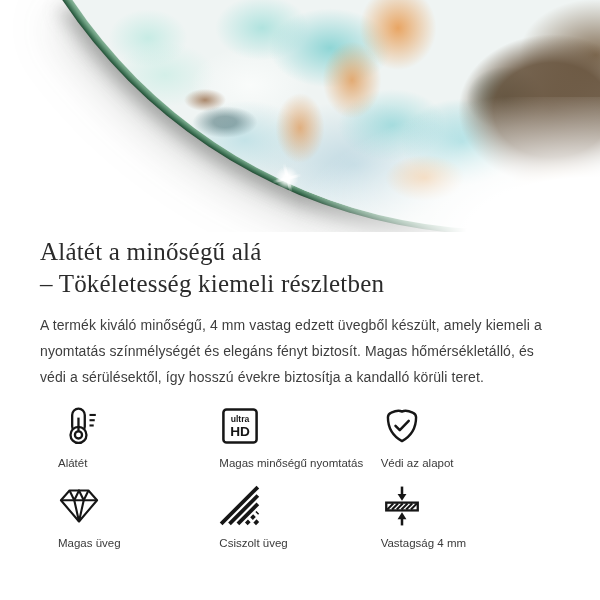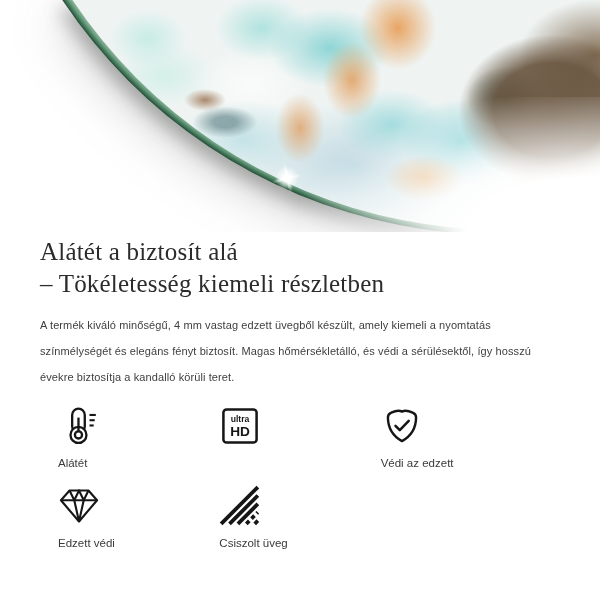--- a/index.html
+++ b/index.html
@@ -53,21 +53,21 @@
   .sparkle-glow { position: absolute; left: 272px; top: 163px; width: 30px; height: 30px;
     background: radial-gradient(circle, rgba(255,255,255,0.95) 0 16%, rgba(255,255,255,0) 55%); }
   .corner-fade { position: absolute; right: 0; bottom: 0; width: 300px; height: 135px;
     background: radial-gradient(ellipse at 96% 104%, #ffffff 30%, rgba(255,255,255,0) 74%); }
 
   
   .content { padding: 4px 40px 0 40px; }
   .page-title { font-family: "Liberation Serif", serif; font-weight: 400; font-size: 25px;
     line-height: 32px; color: #2b2b2b; letter-spacing: 0.2px; }
   .page-title .line { display: block; }
-  .description { margin-top: 12px; max-width: 526px; font-size: 11px; line-height: 26px;
+  .description { margin-top: 12px; max-width: 526px; font-size: 14px; line-height: 26px;
     color: #3e3e3e; letter-spacing: 0.1px; }
 
   
   .features { display: grid; grid-template-columns: repeat(3, 1fr); row-gap: 16px;
     padding: 0 18px; margin-top: 15px; }
   .feature { display: flex; flex-direction: column; align-items: flex-start; }
   .feature svg { width: 42px; height: 42px; display: block; }
   .feature-label { margin-top: 10px; font-size: 11.5px; color: #3a3a3a; white-space: nowrap; }
 </style>
 </head>
@@ -78,21 +78,21 @@
     <div class="glass-edge"></div>
   </div>
   <div class="marble"></div>
   <div class="sparkle-glow"></div>
   <div class="sparkle"></div>
   <div class="corner-fade"></div>
 </div>
 
 <div class="content">
   <h1 class="page-title">
-    <span class="line">Alátét a biztosít alá</span>
+    <span class="line">Alátét a minőségű alá</span>
     <span class="line">– Tökéletesség kiemeli részletben</span>
   </h1>
   <p class="description">A termék kiváló minőségű, 4 mm vastag edzett üvegből készült, amely kiemeli a nyomtatás színmélységét és elegáns fényt biztosít. Magas hőmérsékletálló, és védi a sérülésektől, így hosszú évekre biztosítja a kandalló körüli teret.</p>
 
   <div class="features">
 
     <div class="feature">
       <svg viewBox="0 0 40 40" xmlns="http://www.w3.org/2000/svg">
         <rect x="13.5" y="3.5" width="12" height="23" rx="6" fill="none" stroke="#161616" stroke-width="2.2"></rect>
         <circle cx="19.5" cy="28.5" r="7.6" fill="#ffffff" stroke="#161616" stroke-width="2.2"></circle>
@@ -104,50 +104,69 @@
       </svg>
       <div class="feature-label">Alátét</div>
     </div>
 
     <div class="feature">
       <svg viewBox="0 0 40 40" xmlns="http://www.w3.org/2000/svg">
         <rect x="4.2" y="4.2" width="31.6" height="31.6" rx="3" fill="none" stroke="#161616" stroke-width="2.4"></rect>
         <text x="20" y="16.5" text-anchor="middle" font-size="8.2" font-weight="700" fill="#161616" font-family="Liberation Sans, sans-serif">ultra</text>
         <text x="20" y="29.5" text-anchor="middle" font-size="13" font-weight="800" fill="#161616" font-family="Liberation Sans, sans-serif">HD</text>
       </svg>
+      <div class="feature-label">Magas minőségű nyomtatás</div>
     </div>
 
     <div class="feature">
       <svg viewBox="0 0 40 40" xmlns="http://www.w3.org/2000/svg">
         <path d="M20,6.3 C17.2,4.6 13.8,5.4 9.8,7.2 C7.2,8.3 6.6,9.1 6.6,11.6 C6.6,21.6 11.2,29.4 20,34.4 C28.8,29.4 33.4,21.6 33.4,11.6 C33.4,9.1 32.8,8.3 30.2,7.2 C26.2,5.4 22.8,4.6 20,6.3 Z" fill="none" stroke="#161616" stroke-width="2.3" stroke-linejoin="round"></path>
         <path d="M13.8,19.8 L17.9,23.9 L26.4,15.2" fill="none" stroke="#161616" stroke-width="2.4" stroke-linecap="round" stroke-linejoin="round"></path>
       </svg>
-      <div class="feature-label">Védi az edzett</div>
+      <div class="feature-label">Védi az alapot</div>
     </div>
 
     <div class="feature">
       <svg viewBox="0 0 40 40" xmlns="http://www.w3.org/2000/svg">
         <g fill="none" stroke="#161616" stroke-width="2" stroke-linejoin="round">
           <path d="M2.8,14.5 L11,5.2 L29,5.2 L37.2,14.5 L20,34.8 Z"></path>
           <path d="M2.8,14.5 L37.2,14.5"></path>
           <path d="M11,5.2 L15.5,14.5 L20,5.2 L24.5,14.5 L29,5.2"></path>
           <path d="M15.5,14.5 L20,34.8 M24.5,14.5 L20,34.8"></path>
         </g>
       </svg>
-      <div class="feature-label">Edzett védi</div>
+      <div class="feature-label">Magas üveg</div>
     </div>
 
     <div class="feature">
       <svg viewBox="0 0 40 40" xmlns="http://www.w3.org/2000/svg">
         <g stroke="#161616" stroke-width="3.6" fill="none">
           <line x1="2" y1="37" x2="37" y2="2"></line>
           <line x1="10" y1="37" x2="37" y2="10"></line>
           <line x1="18" y1="37" x2="37" y2="18"></line>
           <line x1="26" y1="37" x2="37" y2="26" stroke-dasharray="4 3"></line>
           <line x1="34" y1="37" x2="37" y2="34"></line>
         </g>
       </svg>
       <div class="feature-label">Csiszolt üveg</div>
     </div>
 
+    <div class="feature">
+      <svg viewBox="0 0 40 40" xmlns="http://www.w3.org/2000/svg">
+        <rect x="5" y="16.8" width="30" height="7.4" fill="none" stroke="#161616" stroke-width="2.2"></rect>
+        <g stroke="#161616" stroke-width="2">
+          <line x1="6" y1="23.3" x2="11.7" y2="17.6"></line>
+          <line x1="10.5" y1="23.3" x2="16.2" y2="17.6"></line>
+          <line x1="15" y1="23.3" x2="20.7" y2="17.6"></line>
+          <line x1="19.5" y1="23.3" x2="25.2" y2="17.6"></line>
+          <line x1="24" y1="23.3" x2="29.7" y2="17.6"></line>
+          <line x1="28.5" y1="23.3" x2="34.2" y2="17.6"></line>
+        </g>
+        <line x1="20" y1="1.5" x2="20" y2="9" stroke="#161616" stroke-width="2.4"></line>
+        <polygon points="15.8,8.5 24.2,8.5 20,15" fill="#161616"></polygon>
+        <line x1="20" y1="38.5" x2="20" y2="32" stroke="#161616" stroke-width="2.4"></line>
+        <polygon points="15.8,32.5 24.2,32.5 20,26" fill="#161616"></polygon>
+      </svg>
+      <div class="feature-label">Vastagság 4 mm</div>
+    </div>
 
   </div>
 </div>
 
 </body></html>

